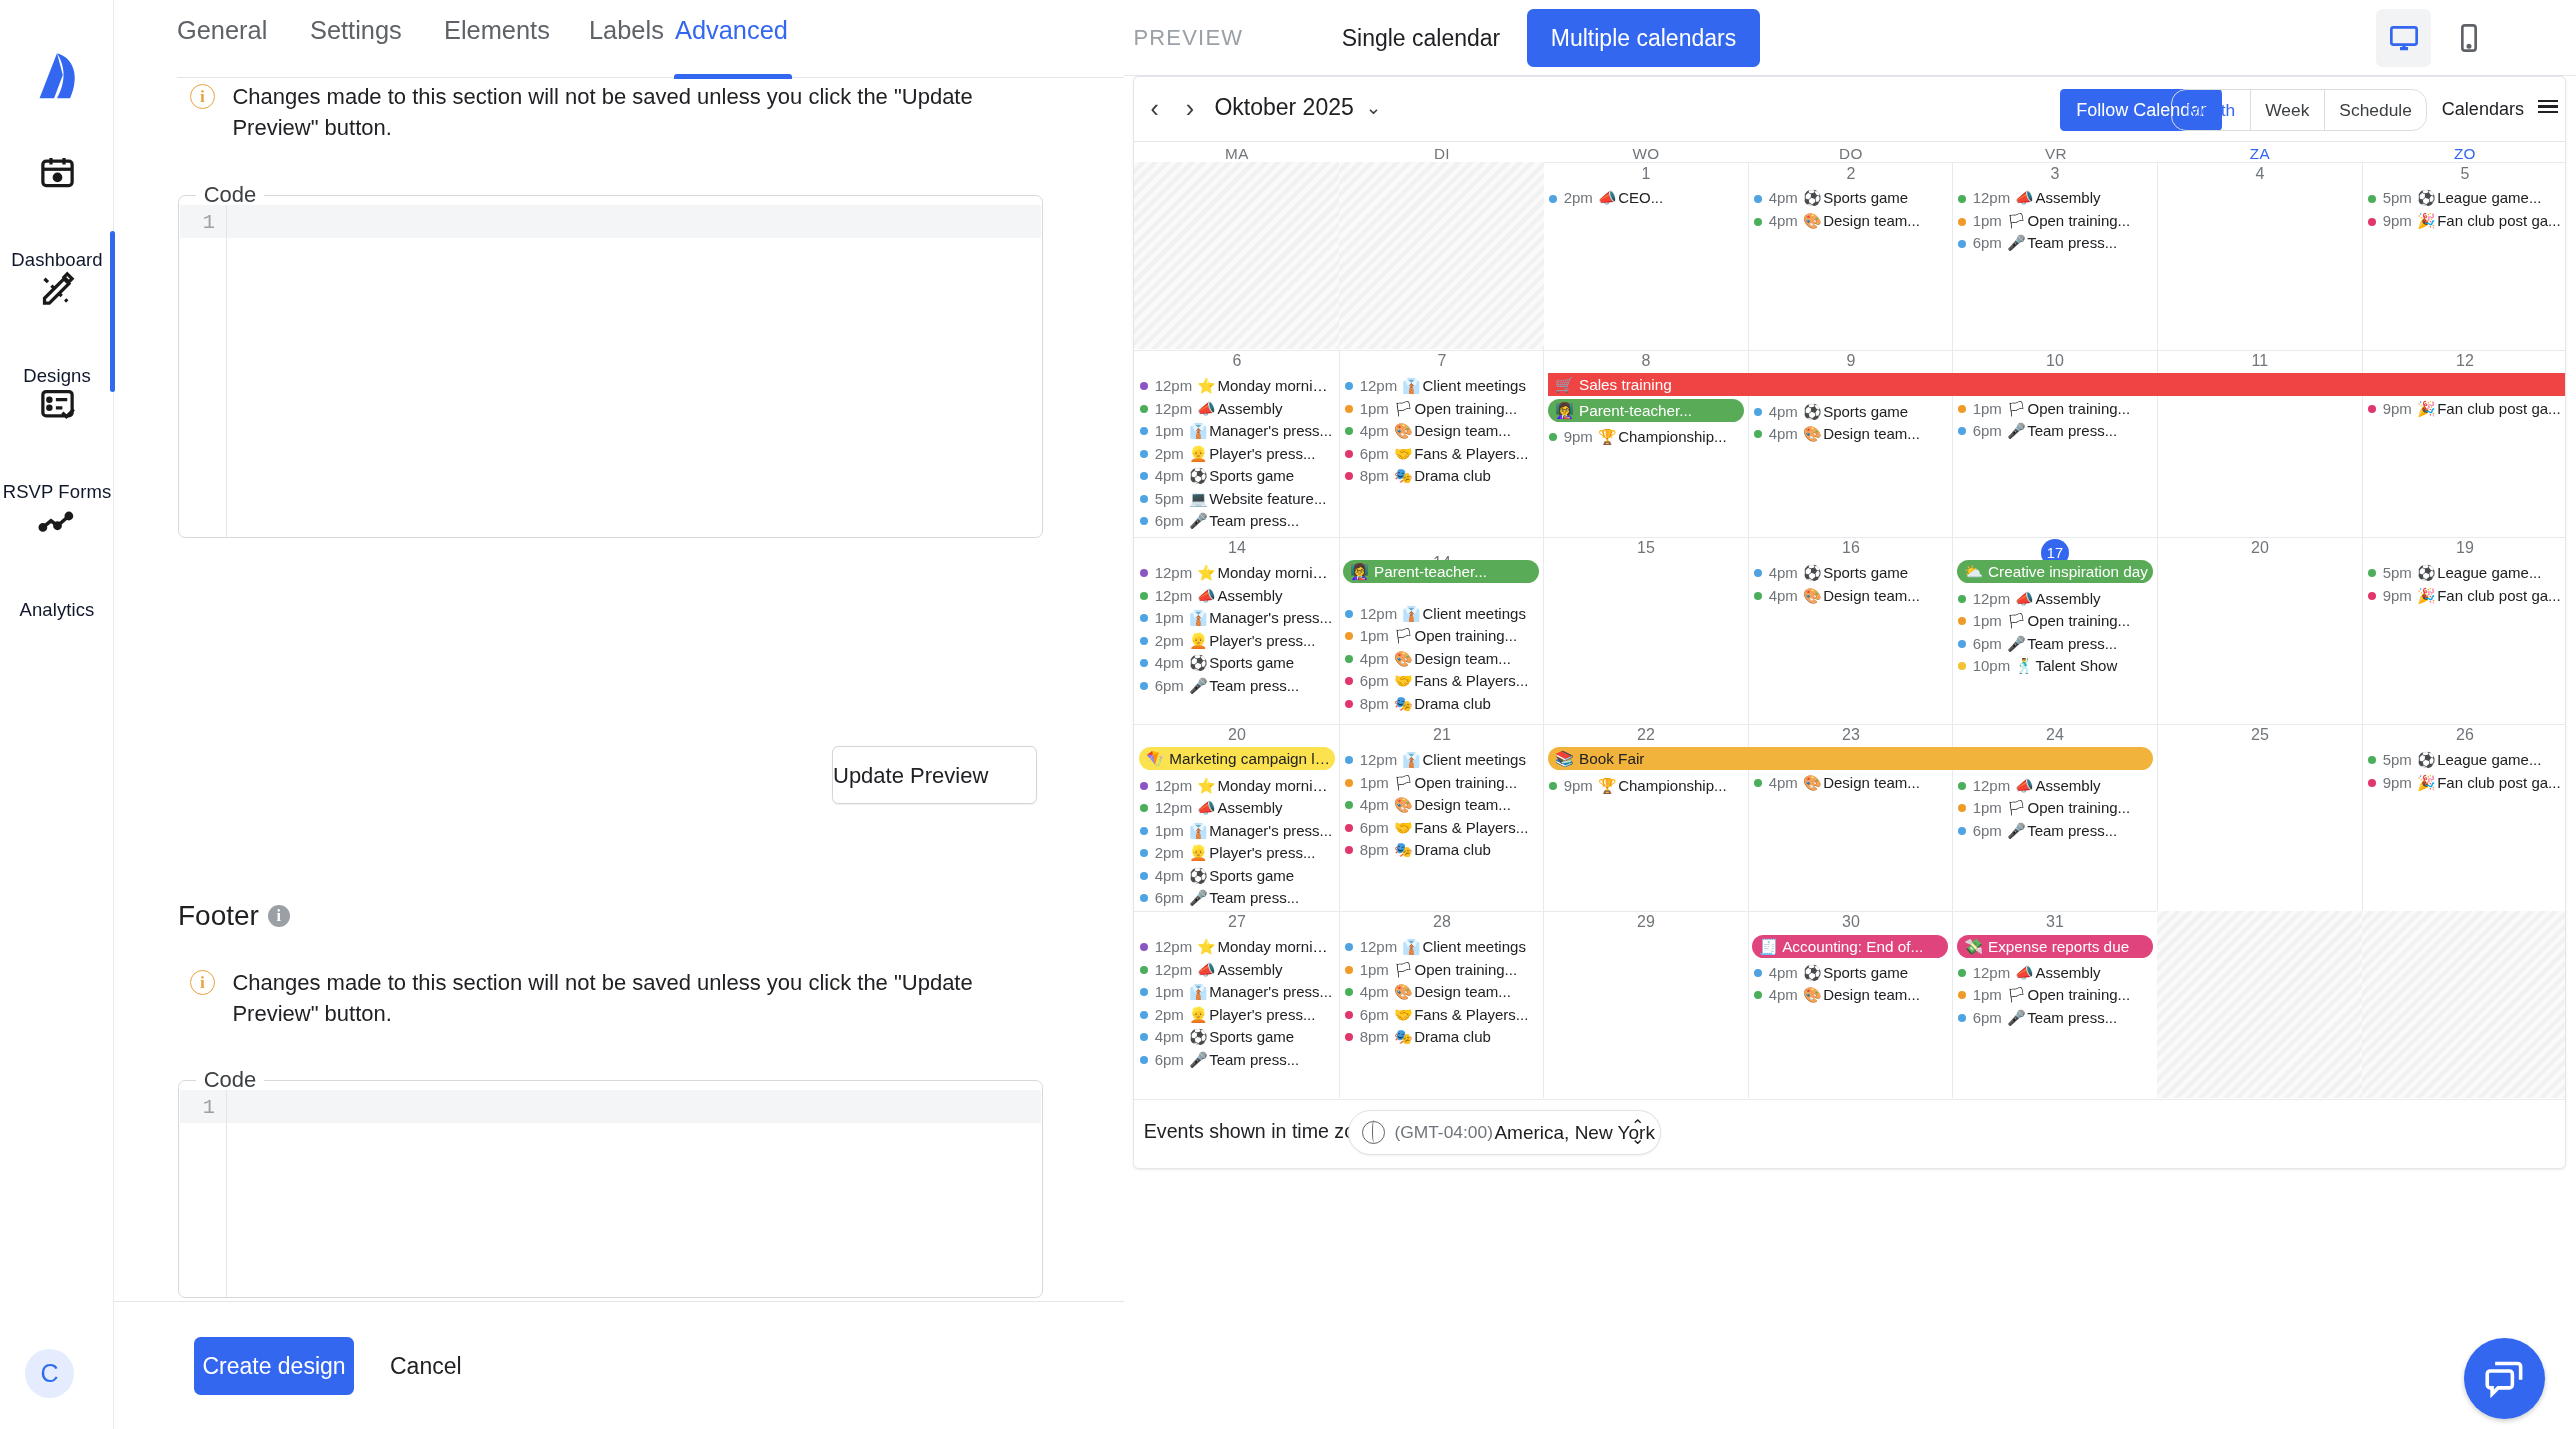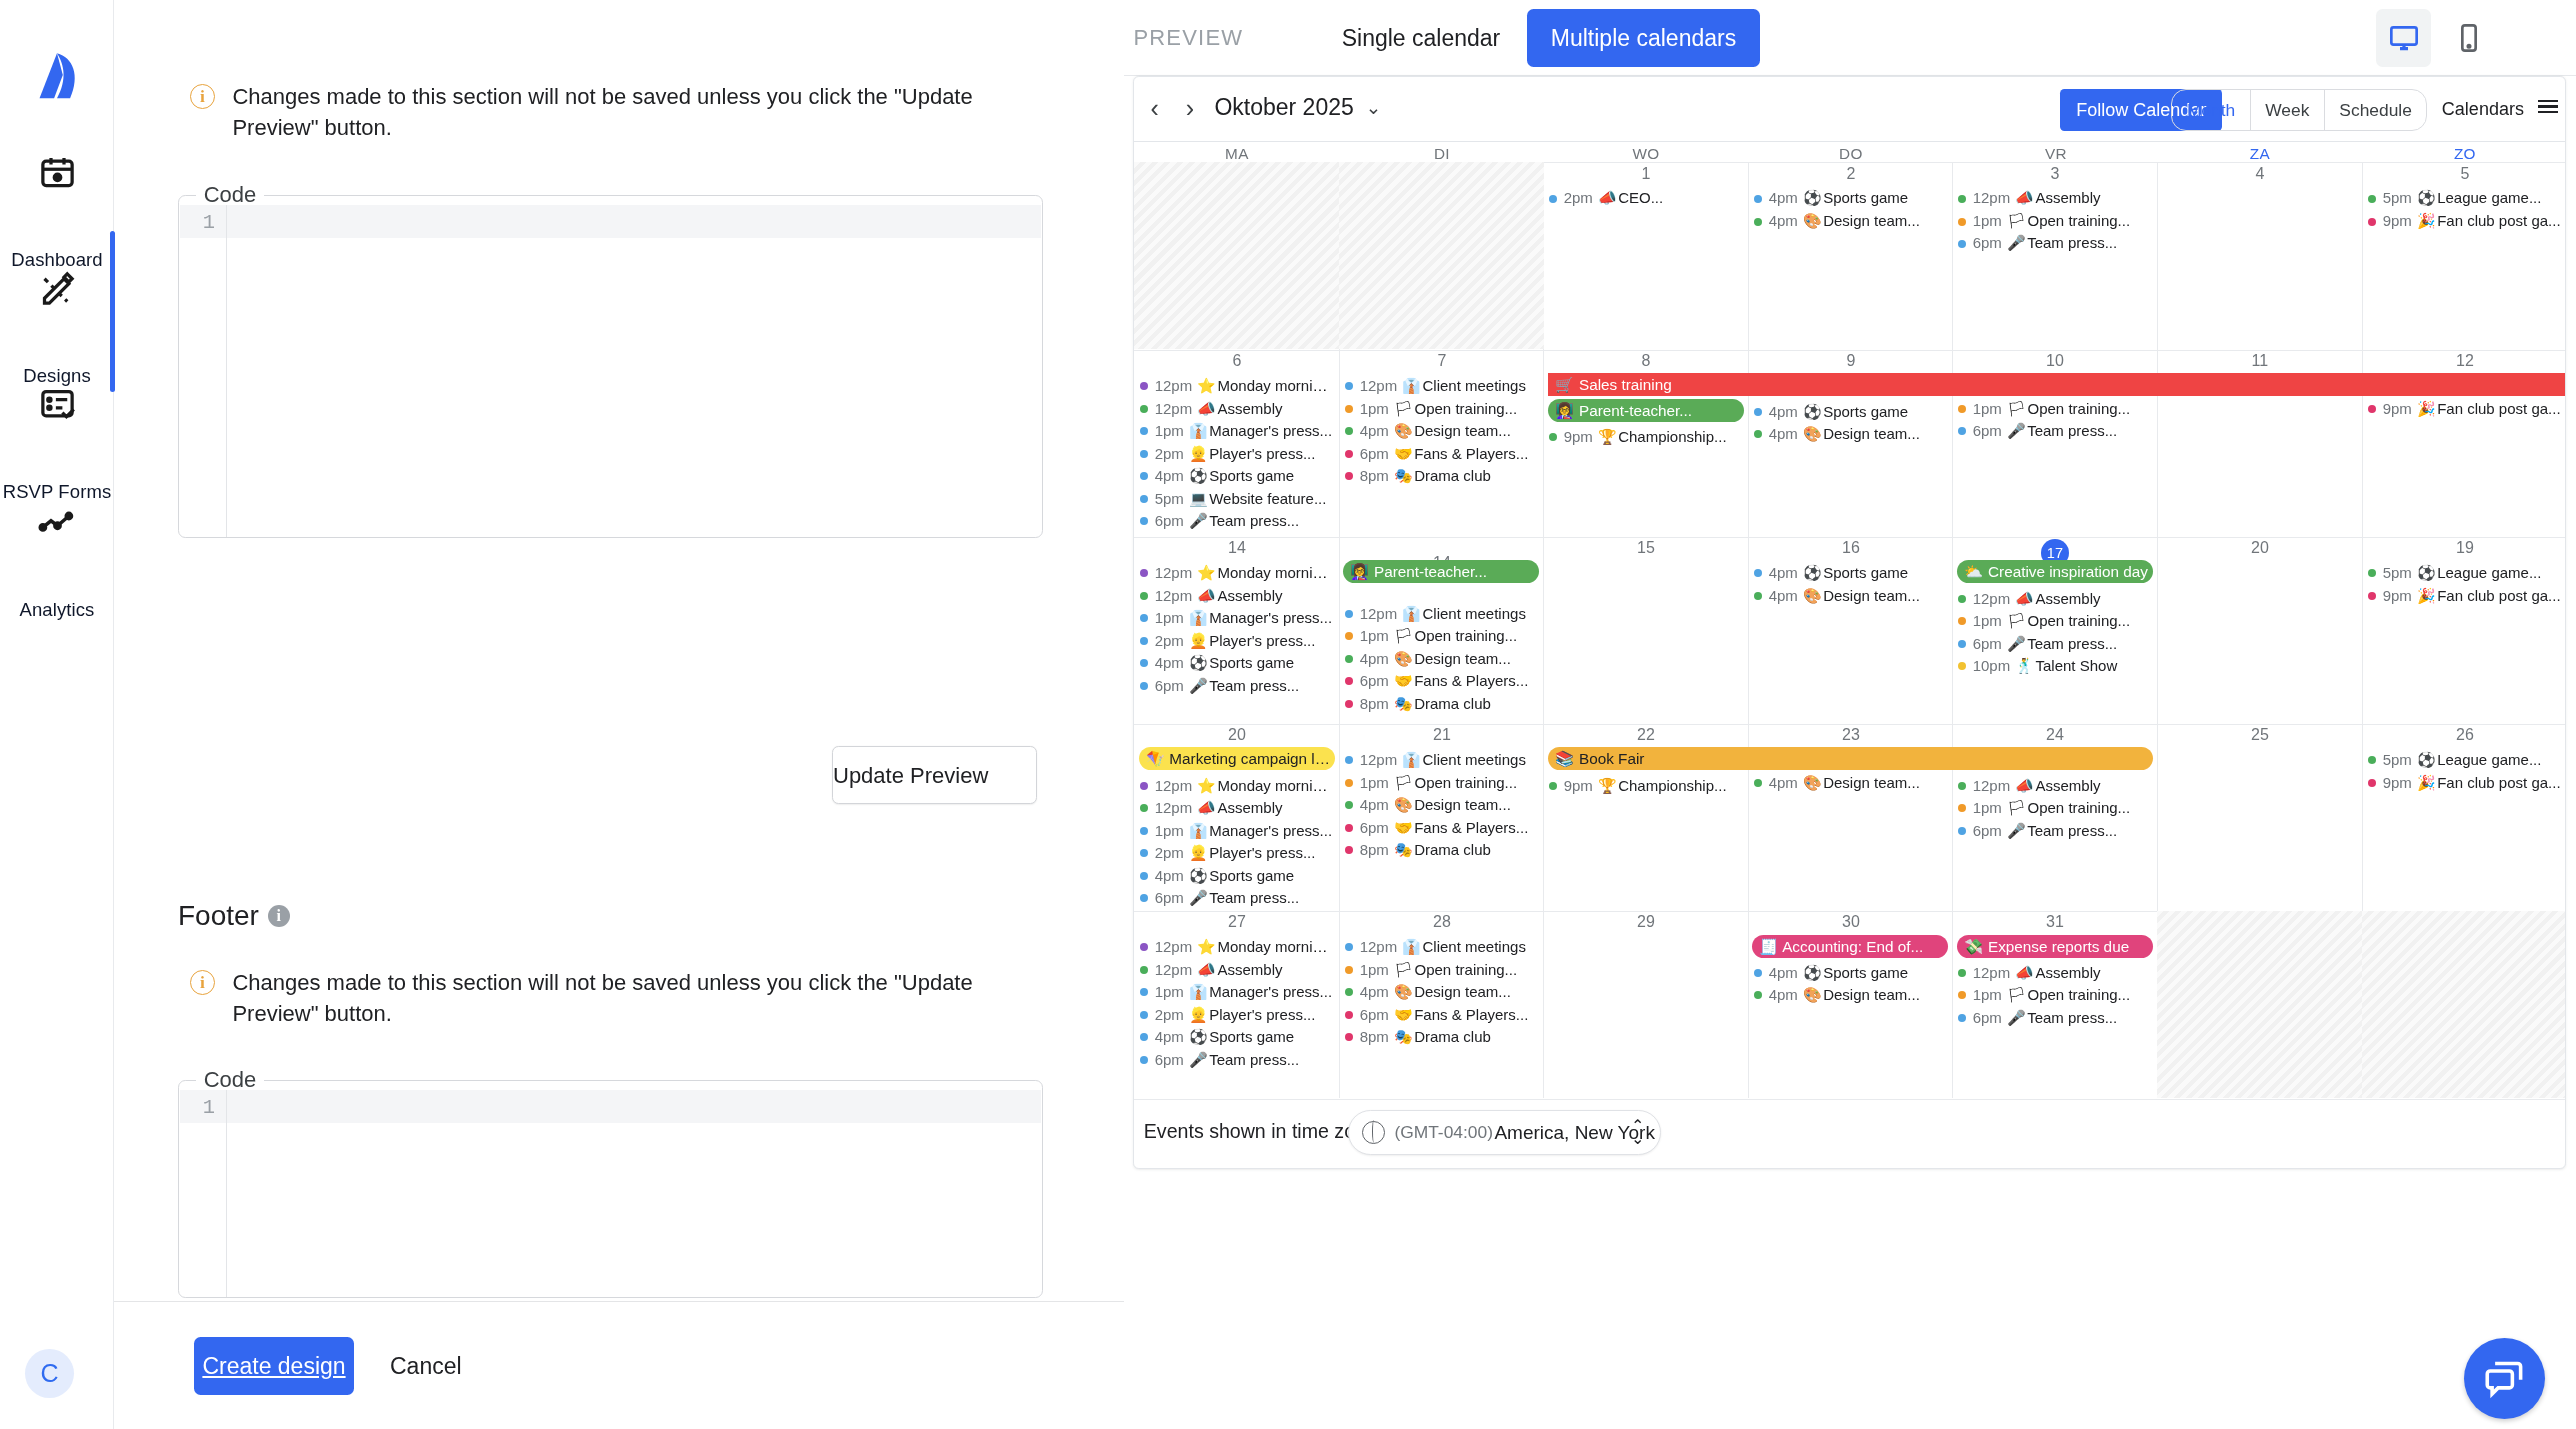--- a/index.html
+++ b/index.html
@@ -52,21 +52,21 @@
   .sectiontitle .iq { display:inline-block; vertical-align:4.4px; margin-left:8.7px;
                       width:22px; height:22px; border-radius:50%; background:#9aa0a6;
                       color:#fff; font-size:16px; line-height:22px; text-align:center;
                       font-family:"Liberation Serif", serif; font-weight:700; }
 
   
   #actionbar { position:absolute; left:114px; top:1301px; width:1010px; height:128px;
                background:#fff; border-top:0.7px solid #e4e5e7; }
   #btnCreate { position:absolute; left:80px; top:35px; width:160px; height:58px;
                background:#3367f0; color:#fff; border:none; border-radius:6.5px;
-               font-size:23px; cursor:pointer; font-family:inherit;text-decoration:underline; }
+               font-size:23px; cursor:pointer; font-family:inherit; }
   #btnCancel { position:absolute; left:276px; top:35px; height:58px; line-height:58px;
                font-size:23px; color:#202124; cursor:pointer; }
 
   
   #previewwrap { position:absolute; left:1124px; top:0; width:1452px; height:1429px;
                  background:#fff; }
   #prevtop { position:absolute; left:0; top:0; width:1452px; height:76px;
              border-bottom:0.7px solid #e6e8eb; }
   #prevtop .plabel { position:absolute; left:9.4px; top:25px; font-size:22px;
                      letter-spacing:1.2px; color:#9aa0a6; }
@@ -212,20 +212,29 @@
       </svg>
     </span>
     <span class="lbl">Analytics</span>
   </div>
 
   <div class="avatar">C</div>
 </div>
 
 <div id="editor">
 
+  <div id="tabs">
+    <div class="rule"></div>
+    <div class="tab" style="left:63px">General</div>
+    <div class="tab" style="left:196px">Settings</div>
+    <div class="tab" style="left:330px">Elements</div>
+    <div class="tab" style="left:475px">Labels</div>
+    <div class="tab active" style="left:561px">Advanced</div>
+    <div class="tabunder" style="left:560px;width:118px"></div>
+  </div>
 
   <div class="noticerow" style="left:76px; top:81px;">
     <div class="iicon">i</div>
     <div class="txt">Changes made to this section will not be saved unless you click the "Update Preview" button.</div>
   </div>
 
   <div class="codebox" style="left:64px; top:195px; width:865px; height:343px;">
     <div class="legend">Code</div>
     <div class="firstline"></div>
     <div class="gutter"></div>

